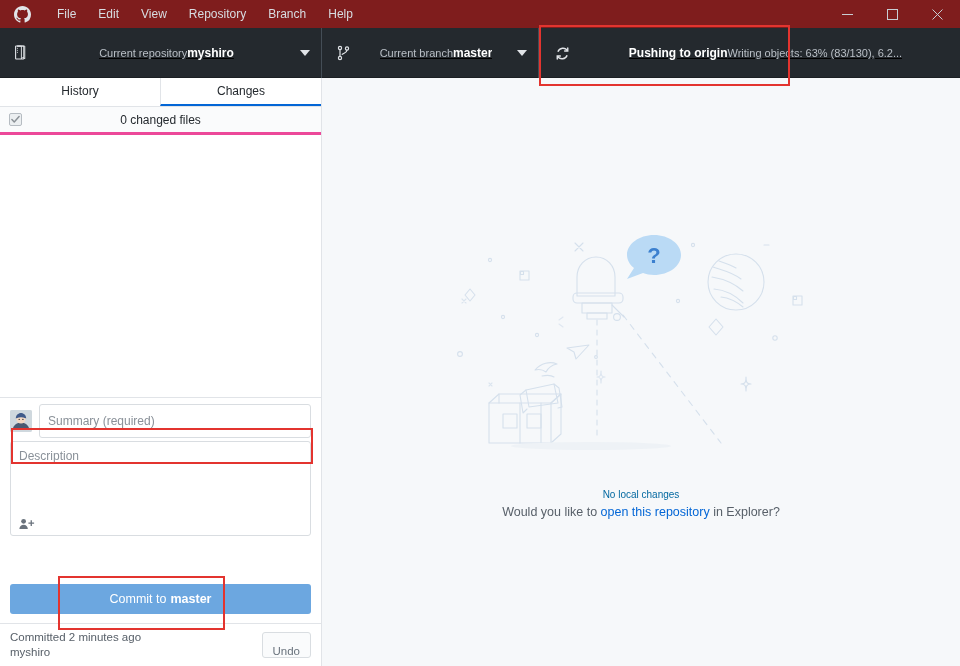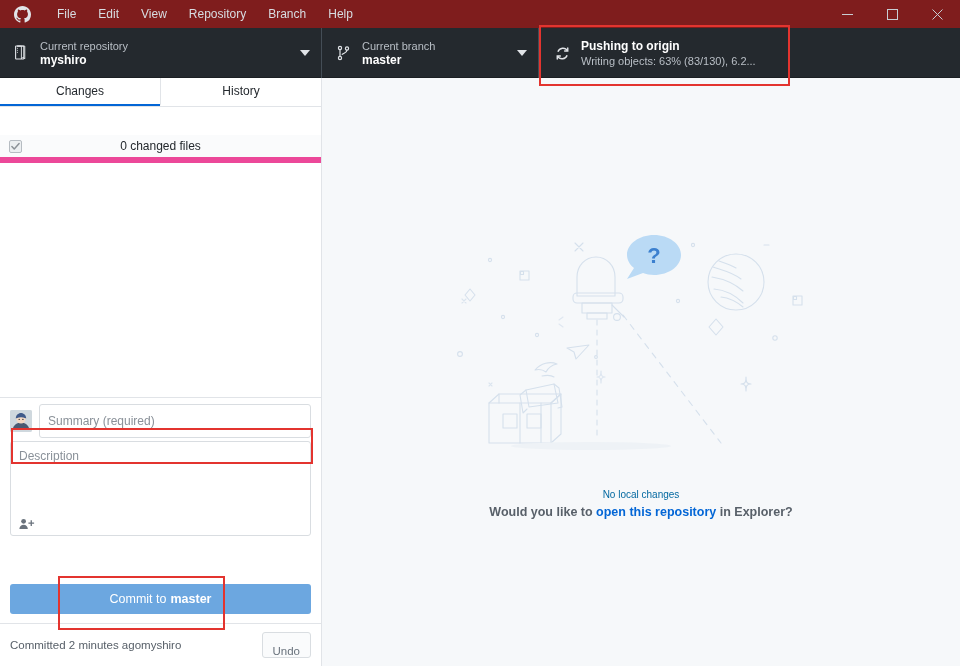--- a/index.html
+++ b/index.html
@@ -68,21 +68,21 @@
   }
   .tb-repo { width: 322px; padding: 0 10px 0 12px; border-right: 1px solid #444d56; }
   .tb-branch { width: 217px; padding: 0 10px 0 12px; border-right: 1px solid #444d56; }
   .tb-push { flex: 1; padding: 0 10px 0 14px; }
   .tb-icon {
     width: 18px; flex: 0 0 18px;
     display: flex; align-items: center; justify-content: center;
     margin-right: 10px;
     color: #e1e4e8;
   }
-  .tb-text { display: flex; flex-direction: column; justify-content: center; min-width: 0; flex: 1; }
+  .tb-text { display: flex; flex-direction: row; justify-content: center; min-width: 0; flex: 1; text-decoration: underline; }
   .tb-label {
     color: #b9bfc6; font-size: 11px; line-height: 14px;
     white-space: nowrap; overflow: hidden; text-overflow: ellipsis;
   }
   .tb-value {
     color: #ffffff; font-size: 12px; font-weight: bold; line-height: 15px;
     white-space: nowrap; overflow: hidden; text-overflow: ellipsis;
   }
   .tb-caret {
     width: 12px; flex: 0 0 12px;
@@ -121,25 +121,24 @@
     background: #fff;
     border-bottom: 2px solid transparent;
     cursor: default;
   }
   .tab.active { border-bottom: 2px solid #0366d6; }
   .tab + .tab { border-left: 1px solid #e1e4e8; }
 
   .changed-header {
     height: 28px; flex: 0 0 28px;
     display: flex; align-items: center;
-    border-bottom: 6px solid #ec4899;
+    border-bottom: 3px solid #ec4899;
     background: #fafbfc;
     padding-left: 9px;
     position: relative;
-    margin-top: 28px;
   }
   .chk {
     width: 13px; height: 13px;
     border: 1px solid #b6bcc2;
     background: #eceff1;
     border-radius: 2px;
     display: flex; align-items: center; justify-content: center;
     flex: 0 0 13px;
   }
   .chk svg { display: block; }
@@ -225,21 +224,21 @@
   .commit-btn .b { font-weight: bold; }
 
   
   .sb-footer {
     flex: 0 0 43px;
     border-top: 1px solid #e1e4e8;
     display: flex; align-items: center;
     padding: 0 10px 0 10px;
     background: #fff;
   }
-  .sb-footer-text { flex: 1; display: flex; flex-direction: row; align-items: center; }
+  .sb-footer-text { flex: 1; display: flex; flex-direction: column; }
   .sb-footer-line1 { font-size: 11.5px; color: #586069; line-height: 15px; }
   .sb-footer-line2 { font-size: 11.5px; color: #586069; line-height: 15px; }
   .undo-btn {
     height: 22px;
     padding: 12px 10px;
     border: 1px solid #d9dde1;
     border-radius: 3px;
     background: #fafbfc;
     color: #6a737d;
     font-size: 11.5px;
@@ -257,21 +256,20 @@
     position: relative;
   }
   .illustration { width: 400px; height: 240px; display: block; }
   .empty-title {
     font-size: 10px; color: #0369a1;
     margin-top: 24px;
   }
   .empty-sub {
     font-size: 12.5px; color: #586069;
     margin-top: 5px;
-    font-weight: bold;
   }
   .empty-link { color: #0366d6; cursor: pointer; }
 
   
   .hl {
     position: absolute;
     border: 2px solid #e3342f;
     pointer-events: none;
     z-index: 50;
   }
@@ -382,22 +380,22 @@
         <div class="tb-label">Writing objects: 63% (83/130), 6.2...</div>
       </div>
     </div>
   </div>
 
   <div class="body">
 
     <div class="sidebar">
 
       <div class="tabs">
+        <div class="tab">History</div>
         <div class="tab active">Changes</div>
-        <div class="tab">History</div>
       </div>
 
       <div class="changed-header">
         <div class="chk">
           <svg width="9" height="9" viewBox="0 0 10 10">
               <path d="M1 5l2.6 2.8L9 1.6" fill="none" stroke="#8b9197" stroke-width="1.6" stroke-linecap="round" stroke-linejoin="round"></path>
             </svg>
         </div>
         <div class="changed-label">0 changed files</div>
       </div>

